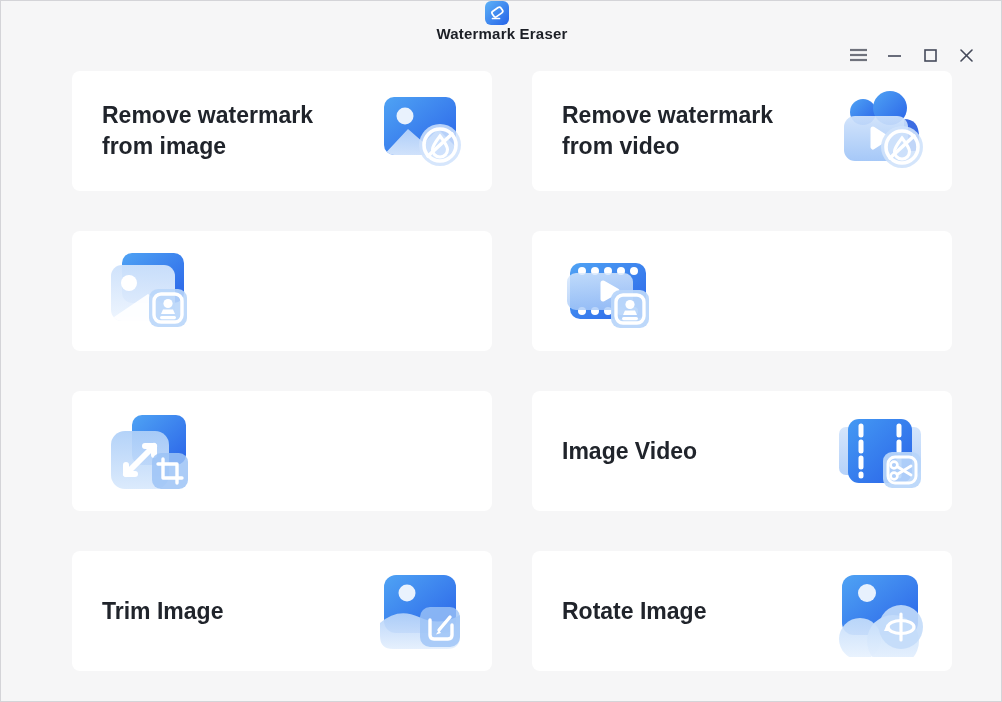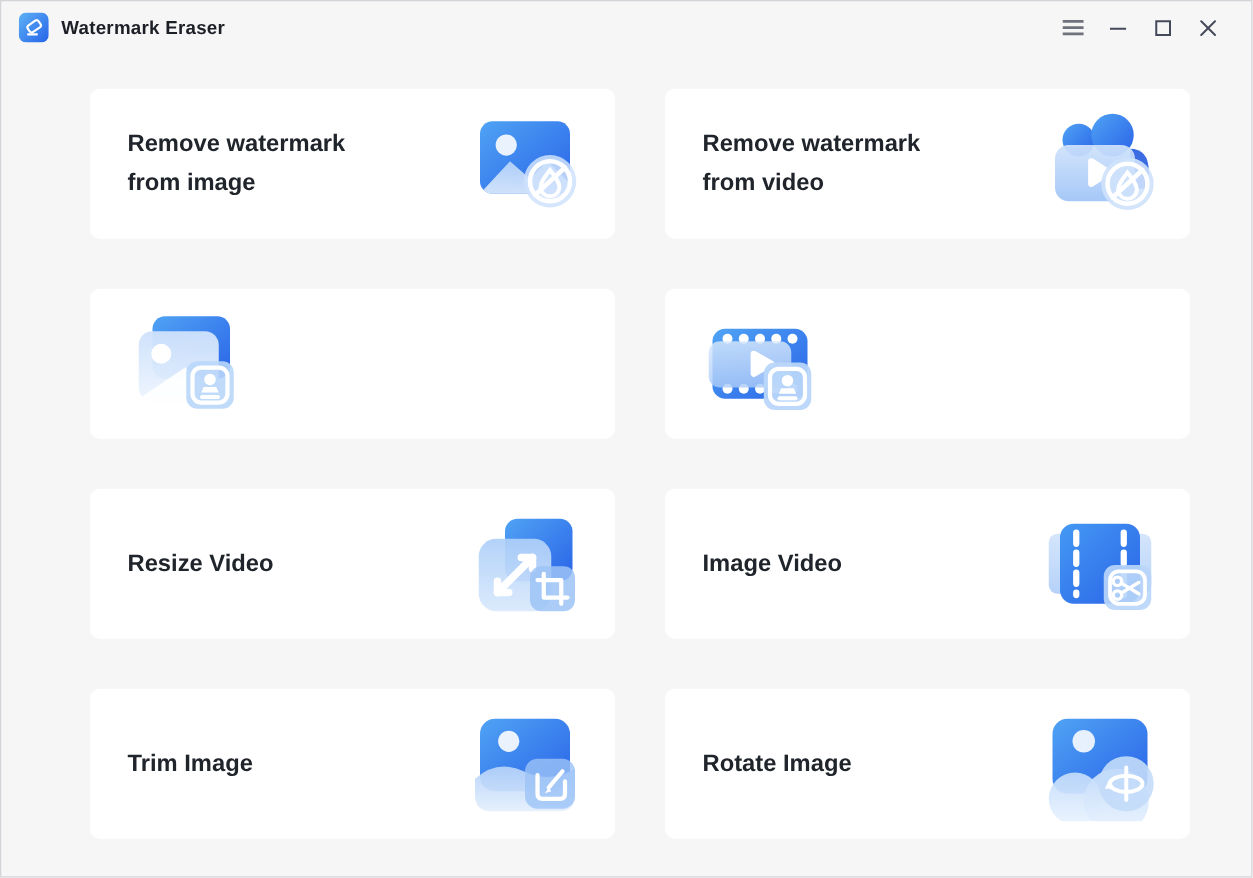--- a/index.html
+++ b/index.html
@@ -8,21 +8,22 @@
     font-family:"Liberation Sans", sans-serif;
     background:#f6f6f7;
     border:1px solid #d4d4d8;
     overflow:hidden;
   }
   
   .titlebar {
     height:42px;
     display:flex;
     align-items:center;
-    padding:0 14px 0 14px;
+    padding:0 14px 0 6px;
+    flex-direction:column;
   }
   .appicon { width:24px; height:24px; display:block; }
   .title {
     font-size:15px;
     font-weight:bold;
     color:#1c1f26;
     margin-left:10px;
     letter-spacing:.2px;
   }
   .controls { margin-left:auto; display:flex; align-items:center; gap:10px; padding-right:8px; }
@@ -45,21 +46,21 @@
   .card {
     background:#ffffff;
     border-radius:8px;
     display:flex;
     align-items:center;
     padding:0 26px 0 30px;
     cursor:pointer;
   }
   .card-label {
     flex:1;
-    font-size:19px;
+    font-size:23px;
     font-weight:bold;
     color:#20242b;
     line-height:31px;
     white-space:pre-line;
   }
   .card-icon { width:92px; height:92px; flex:0 0 auto; }
   .card-icon svg { width:92px; height:92px; display:block; }
 </style>
 </head>
 <body>
@@ -251,21 +252,20 @@
           <rect x="-14" y="-14" width="28" height="28" rx="7" fill="none" stroke="#ffffff" stroke-width="3.4"></rect>
           <circle cx="0" cy="-4.5" r="4.6" fill="#ffffff"></circle>
           <path d="M-5 1.5 h10 l2 4.5 h-14 Z" fill="#ffffff"></path>
           <rect x="-8" y="8" width="16" height="3.2" rx="1.6" fill="#ffffff"></rect>
         </g>
       </svg>
     </span>
   </div>
 
   <div class="card">
-    <div class="card-label">Resize Video</div>
     <span class="card-icon">
       <svg viewBox="0 0 92 92">
         <defs>
           <linearGradient id="e1" x1="0" y1="0" x2="1" y2="1">
             <stop offset="0" stop-color="#4fa3f4"></stop>
               <stop offset="1" stop-color="#2a63e8"></stop>
           </linearGradient>
           <linearGradient id="e2" x1="0" y1="0" x2="0" y2="1">
             <stop offset="0" stop-color="#aecff8"></stop>
               <stop offset="1" stop-color="#d9e9fc"></stop>

